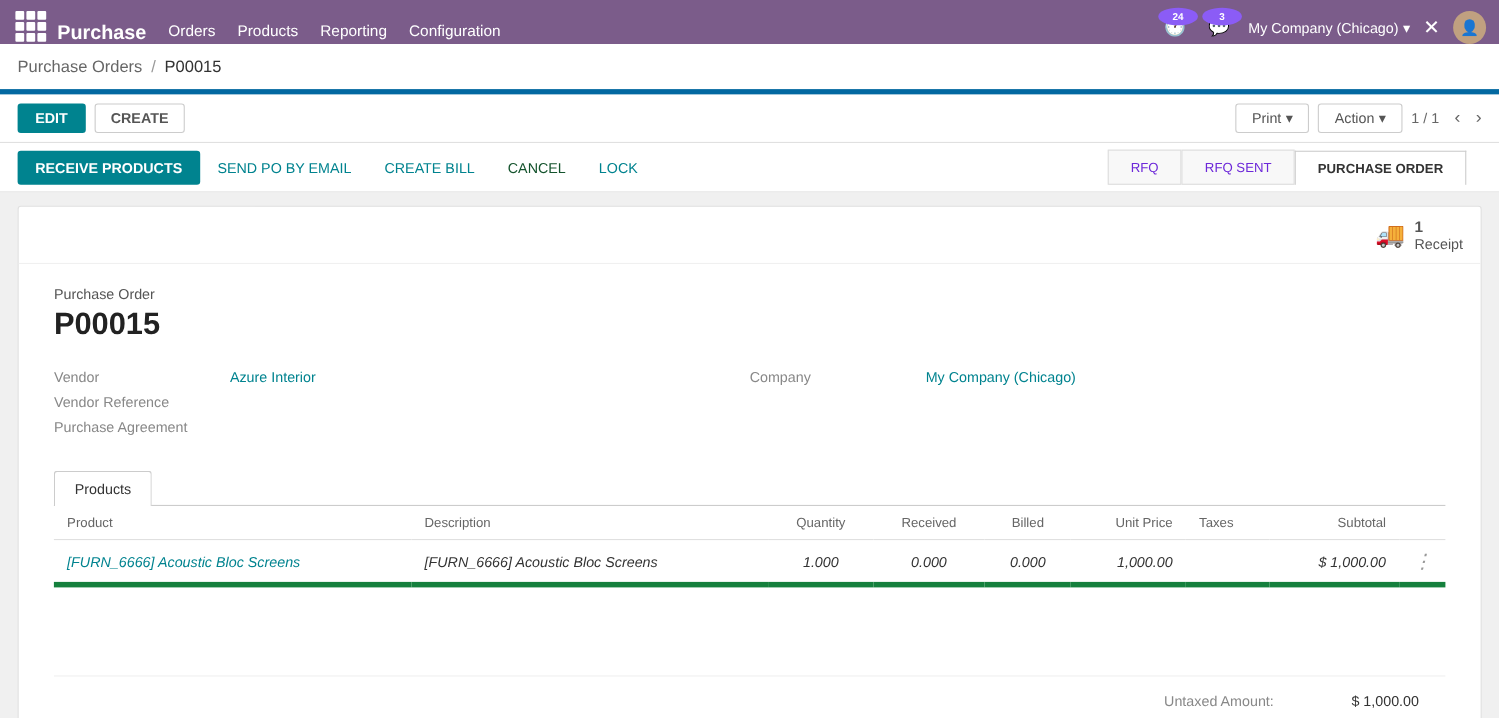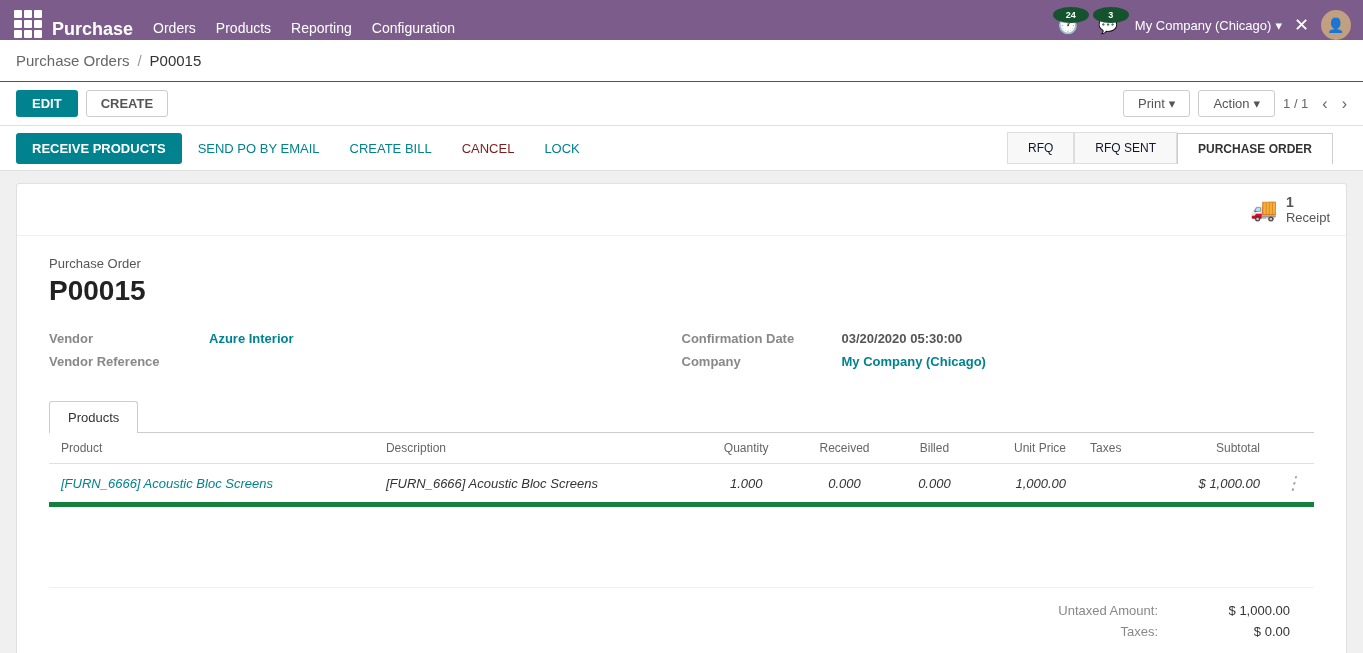--- a/index.html
+++ b/index.html
@@ -28,38 +28,38 @@
     .navbar-menu-item { color: #ffffff; text-decoration: none; font-size: 14px; cursor: pointer; padding: 4px 0; }
     .navbar-right { display: flex; align-items: center; gap: 12px; }
     .nav-badge-wrap { position: relative; cursor: pointer; }
     .nav-icon-circle {
       width: 28px; height: 28px; border-radius: 50%;
       display: flex; align-items: center; justify-content: center;
       font-size: 16px; color: white; cursor: pointer;
     }
     .badge {
       position: absolute; top: -4px; right: -6px;
-      background: #14532d; color: white; border-radius: 50%;
+      background: #8b5cf6; color: white; border-radius: 50%;
       font-size: 9px; width: 36px; height: 16px;
       display: flex; align-items: center; justify-content: center; font-weight: bold;
     }
     .company-selector {
       color: white; font-size: 13px; cursor: pointer; display: flex; align-items: center; gap: 4px;
     }
     .close-btn { color: white; font-size: 18px; cursor: pointer; }
     .avatar {
       width: 30px; height: 30px; border-radius: 50%; background: #c0a080;
       display: flex; align-items: center; justify-content: center; cursor: pointer;
       font-size: 14px; color: white; overflow: hidden;
     }
 
     
     .breadcrumb-bar {
       background: white; padding: 12px 16px; display: flex; align-items: flex-start;
-      border-bottom: 1px solid #0369a1;
+      border-bottom: 5px solid #0369a1;
     }
     .breadcrumb-link { color: #666; font-size: 15px; cursor: pointer; }
     .breadcrumb-sep { margin: 0 8px; color: #999; font-size: 15px; }
     .breadcrumb-current { color: #333; font-size: 15px; font-weight: 500; }
 
     
     .action-bar {
       background: white; padding: 8px 16px; display: flex; align-items: center; gap: 8px;
       border-bottom: 1px solid #e0e0e0;
     }
@@ -85,26 +85,26 @@
     }
     .btn-receive {
       background: #00838f; color: white; border: none; padding: 8px 16px;
       border-radius: 3px; cursor: pointer; font-size: 13px; font-weight: bold;
     }
     .btn-status-action {
       background: white; color: #00838f; border: none; padding: 8px 14px;
       cursor: pointer; font-size: 13px; font-weight: 400;
     }
     .btn-cancel {
-      background: white; color: #7f1d1d; border: none; padding: 8px 14px;
+      background: white; color: #14532d; border: none; padding: 8px 14px;
       cursor: pointer; font-size: 13px; font-weight: 500;
     }
     .status-steps { margin-left: auto; display: flex; align-items: center; }
     .status-step {
-      padding: 8px 20px; font-size: 12px; color: #0f172a; border: 1px solid #ddd;
+      padding: 8px 20px; font-size: 12px; color: #6d28d9; border: 1px solid #ddd;
       background: #f8f8f8; cursor: pointer;
     }
     .status-step.active {
       background: white; color: #333; font-weight: bold; border: 1px solid #ccc;
       border-bottom: none;
     }
 
     
     .main-content {
       padding: 12px 16px;
@@ -124,21 +124,21 @@
     .truck-icon { font-size: 22px; color: #888; }
     .receipt-count { font-weight: bold; font-size: 14px; }
 
     .po-body { padding: 20px 32px; }
     .po-label { font-size: 13px; color: #555; margin-bottom: 4px; }
     .po-number { font-size: 28px; font-weight: bold; color: #222; margin-bottom: 24px; }
 
     .po-fields { display: flex; gap: 0; margin-bottom: 24px; }
     .po-fields-left { flex: 1; }
     .po-fields-right { flex: 1; }
-    .field-row { display: flex; align-items: flex-start; margin-bottom: 8px; font-weight: bold; }
+    .field-row { display: flex; align-items: flex-start; margin-bottom: 8px; }
     .field-label { color: #888; font-size: 13px; min-width: 160px; }
     .field-value { color: #555; font-size: 13px; }
     .field-value-link { color: #00838f; font-size: 13px; cursor: pointer; }
     .field-value-empty { color: #ccc; font-size: 13px; }
 
     
     .tabs { display: flex; border-bottom: 1px solid #ccc; margin-bottom: 0; }
     .tab {
       padding: 8px 18px; cursor: pointer; font-size: 13px; color: #555;
       border: 1px solid transparent; border-bottom: none; border-radius: 3px 3px 0 0;
@@ -273,26 +273,26 @@
       <div class="po-fields">
         <div class="po-fields-left">
           <div class="field-row">
             <span class="field-label">Vendor</span>
             <span class="field-value-link">Azure Interior</span>
           </div>
           <div class="field-row">
             <span class="field-label">Vendor Reference</span>
             <span class="field-value-empty"></span>
           </div>
+          <div class="field-row">
+            <span class="field-label">Purchase Agreement</span>
+            <span class="field-value-empty"></span>
+          </div>
         </div>
         <div class="po-fields-right">
-          <div class="field-row">
-            <span class="field-label">Confirmation Date</span>
-            <span class="field-value">03/20/2020 05:30:00</span>
-          </div>
           <div class="field-row">
             <span class="field-label">Company</span>
             <span class="field-value-link">My Company (Chicago)</span>
           </div>
         </div>
       </div>
 
       <div class="tabs">
         <div class="tab active">Products</div>
       </div>

